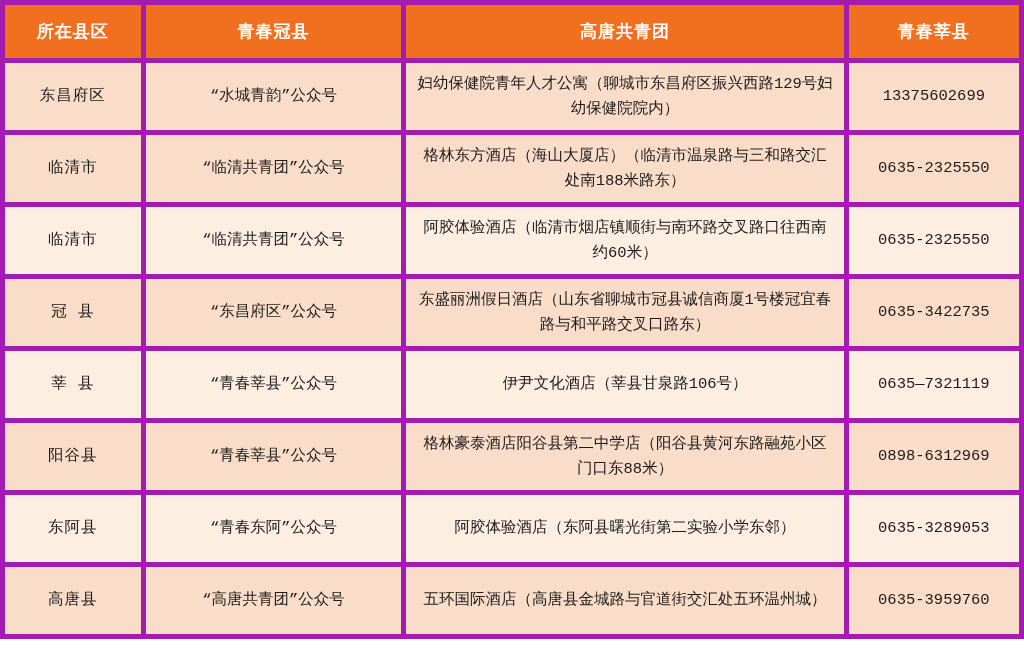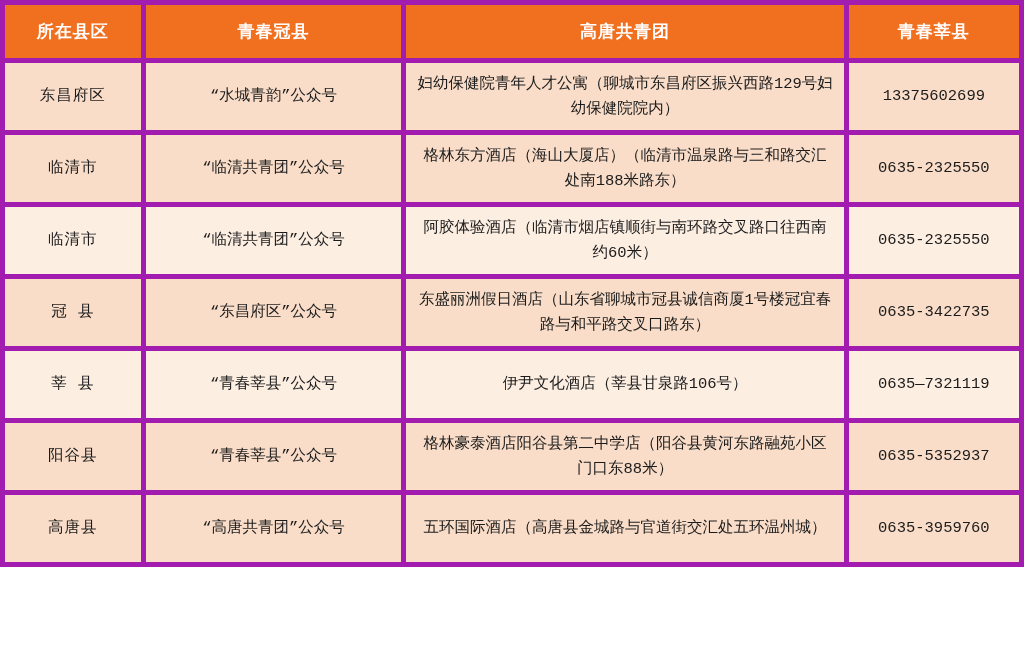--- a/index.html
+++ b/index.html
@@ -109,21 +109,27 @@
       <tr class="row-even">
         <td class="cell-county">莘  县</td>
         <td class="cell-account">“青春莘县”公众号</td>
         <td class="cell-address">伊尹文化酒店（莘县甘泉路106号）</td>
         <td class="cell-phone">0635—7321119</td>
       </tr>
       <tr class="row-odd">
         <td class="cell-county">阳谷县</td>
         <td class="cell-account">“青春莘县”公众号</td>
         <td class="cell-address">格林豪泰酒店阳谷县第二中学店（阳谷县黄河东路融苑小区门口东88米）</td>
-        <td class="cell-phone">0635-5352937</td>
+        <td class="cell-phone">0898-6312969</td>
+      </tr>
+      <tr class="row-even">
+        <td class="cell-county">东阿县</td>
+        <td class="cell-account">“青春东阿”公众号</td>
+        <td class="cell-address">阿胶体验酒店（东阿县曙光街第二实验小学东邻）</td>
+        <td class="cell-phone">0635-3289053</td>
       </tr>
       <tr class="row-odd">
         <td class="cell-county">高唐县</td>
         <td class="cell-account">“高唐共青团”公众号</td>
         <td class="cell-address">五环国际酒店（高唐县金城路与官道街交汇处五环温州城）</td>
         <td class="cell-phone">0635-3959760</td>
       </tr>
     </tbody>
   </table>
 </div>

